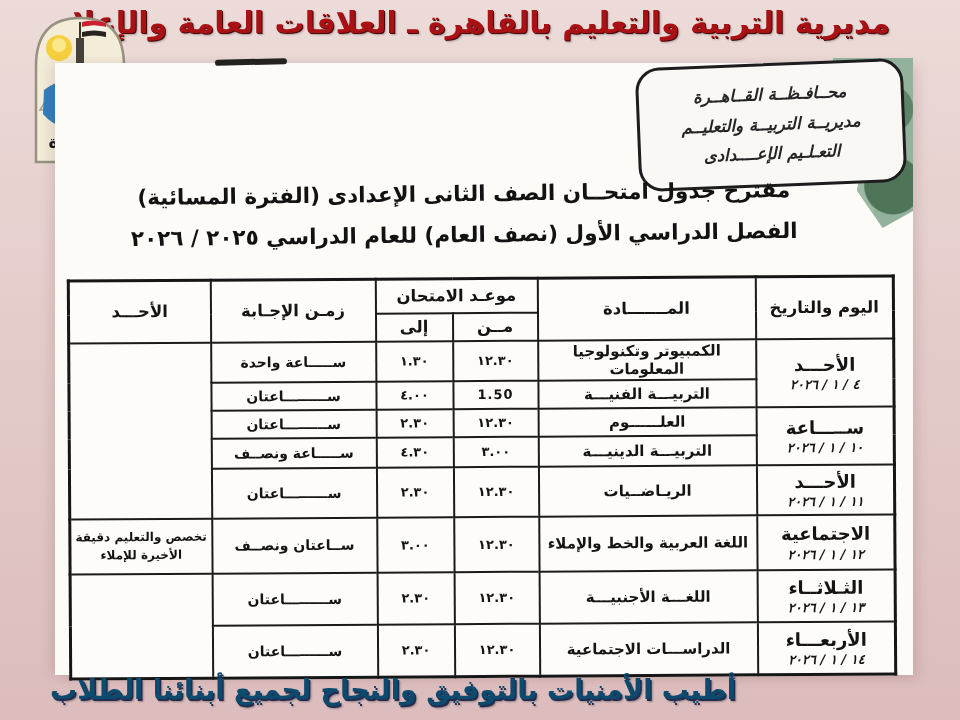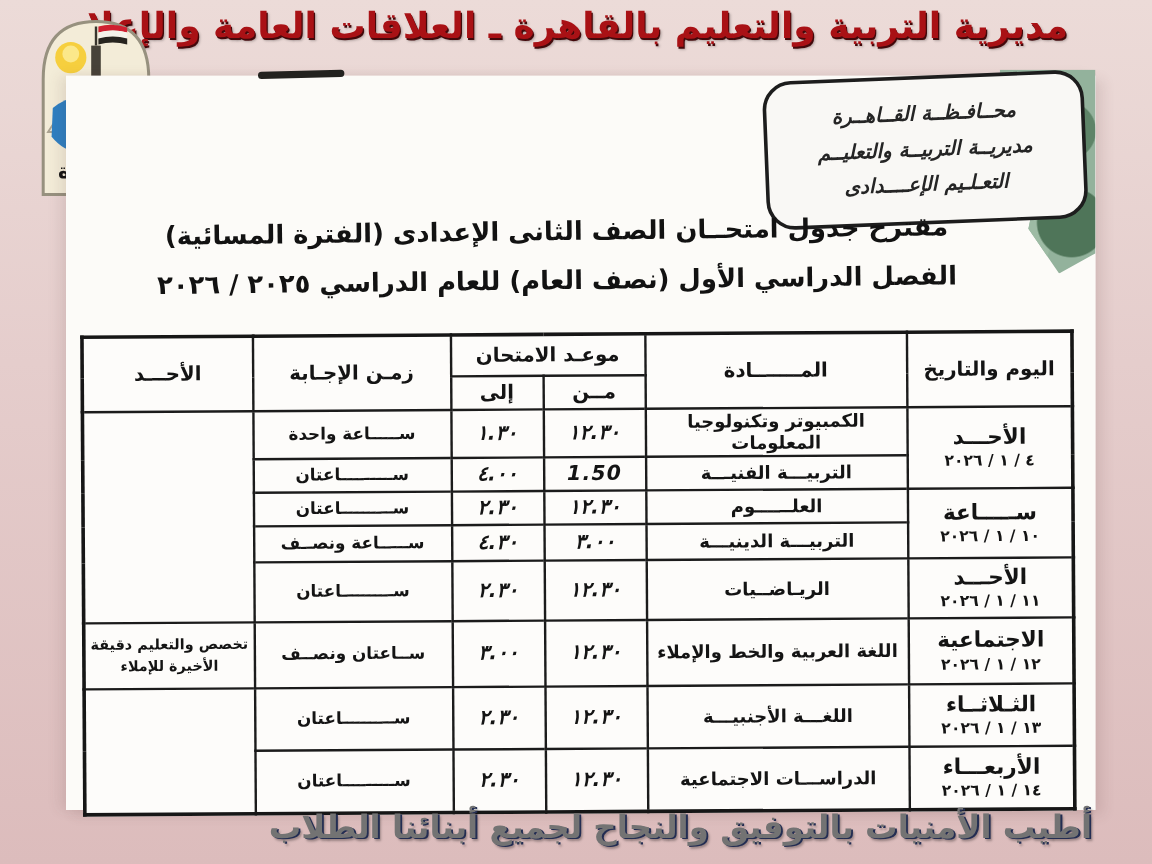--- a/index.html
+++ b/index.html
@@ -82,31 +82,31 @@
     border:3px solid #161616;background:#fdfcfa;
     transform:rotate(-0.35deg);
   }
   table.sched th,table.sched td{
     border:2px solid #1b1b1b;text-align:center;vertical-align:middle;
     padding:1px 3px;font-weight:bold;color:#141414;background:#fdfcfa;
     overflow:hidden;
   }
   table.sched th{font-size:16.5px;}
   td.subject-cell{font-size:15px;}
-  td.time-cell{font-size:17px;letter-spacing:1px;font-style:italic;}
+  td.time-cell{font-size:13px;letter-spacing:1px;}
   td.duration-cell{font-size:14px;}
   td.day-cell .day-name{font-size:18px;line-height:1.35;}
-  td.day-cell .day-date{font-size:13px;letter-spacing:0.5px;}
+  td.day-cell .day-date{font-size:13px;letter-spacing:0.5px;font-style:italic;}
   td.notes-cell{font-size:12px;line-height:1.5;}
 
   
   .footer-wish{
     position:absolute;left:50px;right:50px;top:674px;
-    direction:rtl;text-align:right;
-    font-size:27px;font-weight:bold;color:#737373;
+    direction:rtl;text-align:left;
+    font-size:27px;font-weight:bold;color:#0c4a6e;
     text-shadow:1.5px 1.5px 0 #232d52, 2.5px 2.5px 2px rgba(0,0,0,.3);
     white-space:nowrap;
   }
 </style>
 </head>
 <body>
 
 <div class="slide">
 
   <div class="header-title">مديرية التربية والتعليم بالقاهرة ـ العلاقات العامة والإعلام</div>

